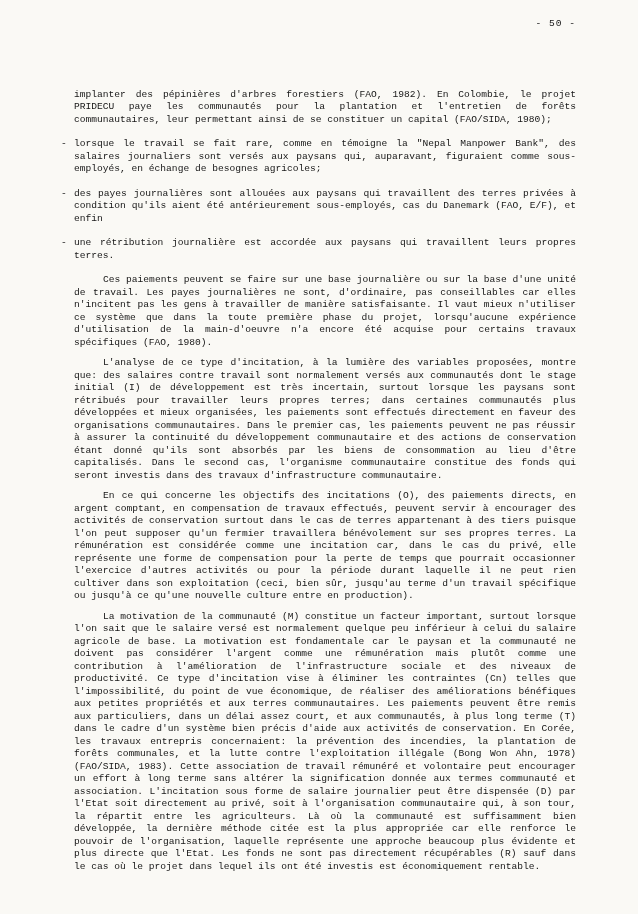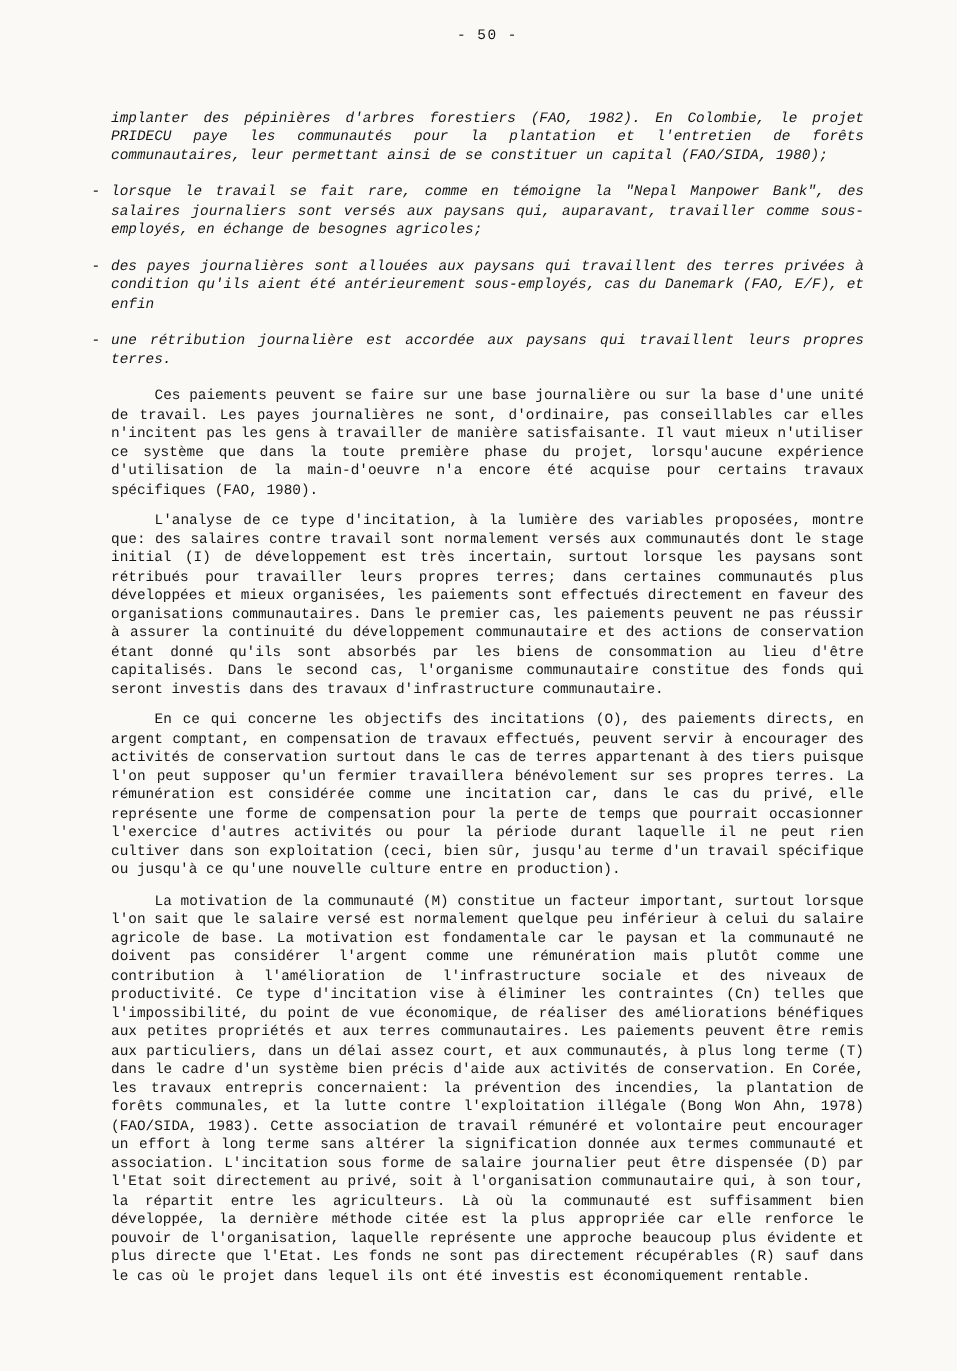--- a/index.html
+++ b/index.html
@@ -17,32 +17,31 @@
     width: 638px;
     height: 914px;
     background: #faf9f5;
     color: #161616;
     font-family: "Liberation Mono", "DejaVu Sans Mono", monospace;
     font-size: 9.6px;
     line-height: 12.5px;
     padding: 18px 62px 16px 74px;
   }
   .page-number {
-    text-align: center;
+    text-align: right;
     letter-spacing: 1px;
-    margin-bottom: 42px;
+    margin-bottom: 58px;
   }
   .list {
     margin: 0;
   }
   .list-item {
     position: relative;
     margin-bottom: 12px;
     text-align: justify;
-    font-style: italic;
   }
   .list-item .marker {
     position: absolute;
     left: -13px;
     top: 0;
   }
   .para {
     margin: 8px 0 0 0;
     text-align: justify;
     text-indent: 29px;
@@ -57,21 +56,21 @@
 
   <div class="list">
 
     <div class="list-item">
       <span class="marker"></span>
       <span class="li-text">implanter des pépinières d'arbres forestiers (FAO, 1982).  En Colombie, le projet PRIDECU paye les communautés pour la plantation et l'entretien de forêts communautaires, leur permettant ainsi de se constituer un capital (FAO/SIDA, 1980);</span>
     </div>
 
     <div class="list-item">
       <span class="marker">-</span>
-      <span class="li-text">lorsque le travail se fait rare, comme en témoigne la "Nepal Manpower Bank", des salaires journaliers sont versés aux paysans qui, auparavant, travailler comme sous-employés, en échange de besognes agricoles;</span>
+      <span class="li-text">lorsque le travail se fait rare, comme en témoigne la "Nepal Manpower Bank", des salaires journaliers sont versés aux paysans qui, auparavant, figuraient comme sous-employés, en échange de besognes agricoles;</span>
     </div>
 
     <div class="list-item">
       <span class="marker">-</span>
       <span class="li-text">des payes journalières sont allouées aux paysans qui travaillent des terres privées à condition qu'ils aient été antérieurement sous-employés, cas du Danemark (FAO, E/F), et enfin</span>
     </div>
 
     <div class="list-item">
       <span class="marker">-</span>
       <span class="li-text">une rétribution journalière est accordée aux paysans qui travaillent leurs propres terres.</span>

